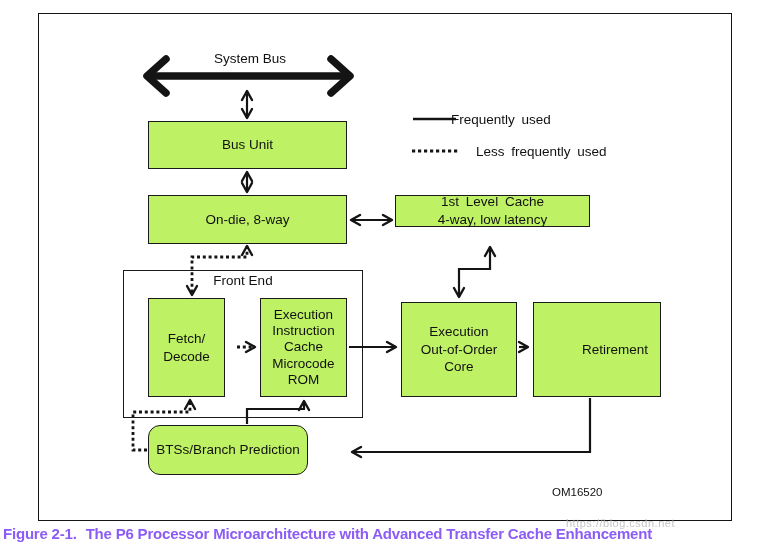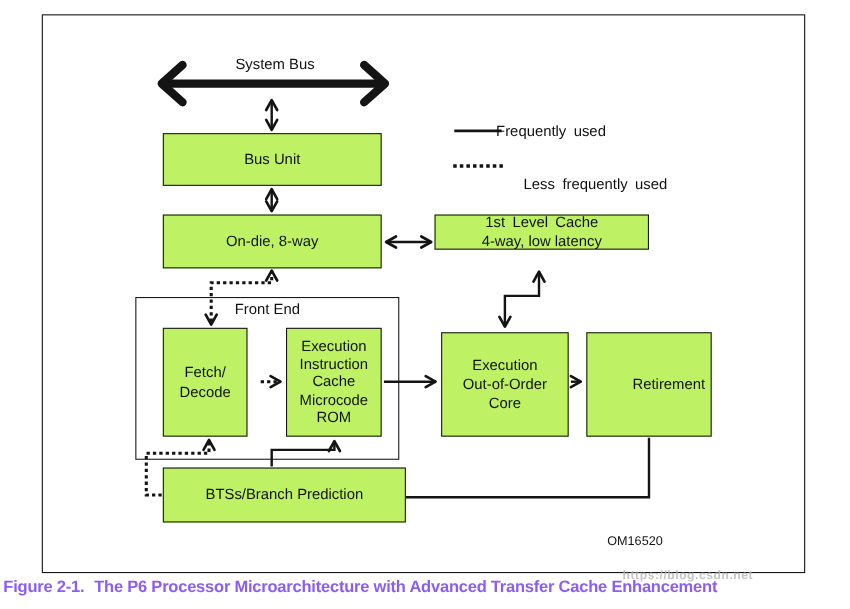--- a/index.html
+++ b/index.html
@@ -25,21 +25,21 @@
   .legend-text{ word-spacing:3px; }
   .bhu{ word-spacing:5px; }
   .refcode{ font-size:11.5px; }
   .caption{
     position:absolute; left:3px; top:525px; white-space:nowrap;
     font-size:15px; font-weight:bold; letter-spacing:-0.2px; color:#8b5cf6;
   }
   .caption .fig{ margin-right:9px; }
   .watermark{
     position:absolute; left:566px; top:517px; font-size:11px; color:#b5b5b5;
-    letter-spacing:0.5px; white-space:nowrap; opacity:0.8;font-weight:bold;
+    letter-spacing:0.5px; white-space:nowrap; opacity:0.8;
   }
 </style>
 </head>
 <body>
 
 <div class="page">
 
   <div class="frame"></div>
 
   <svg class="overlay" viewBox="0 0 773 554">
@@ -106,30 +106,30 @@
     <div>Microcode</div>
     <div>ROM</div>
   </div>
 
   <div class="box" style="left:401px; top:302px; width:116px; height:95px;">
     <div>Execution</div>
     <div>Out-of-Order</div>
     <div>Core</div>
   </div>
 
-  <div class="box" style="left:533px; top:302px; width:114px; height:95px;padding-left:36px;">
+  <div class="box" style="left:533px; top:302px; width:128px; height:95px;padding-left:36px;">
     <div>Retirement</div>
   </div>
 
-  <div class="box" style="left:148px; top:425px; width:221px; height:50px;">
+  <div class="box" style="left:148px; top:425px; width:160px; height:50px;border-radius:12px;">
     <div>BTSs/Branch Prediction</div>
   </div>
 
   <div class="lbl legend-text" style="left:451px; top:112px;">Frequently used</div>
-  <div class="lbl legend-text" style="left:476px; top:160px;">Less frequently used</div>
+  <div class="lbl legend-text" style="left:476px; top:144px;">Less frequently used</div>
 
 
   <div class="lbl refcode" style="left:552px; top:486px;">OM16520</div>
 
   <div class="caption">
     <span class="fig">Figure 2-1.</span><span>The P6 Processor Microarchitecture with Advanced Transfer Cache Enhancement</span>
   </div>
 
   <div class="watermark">https://blog.csdn.net</div>
 

